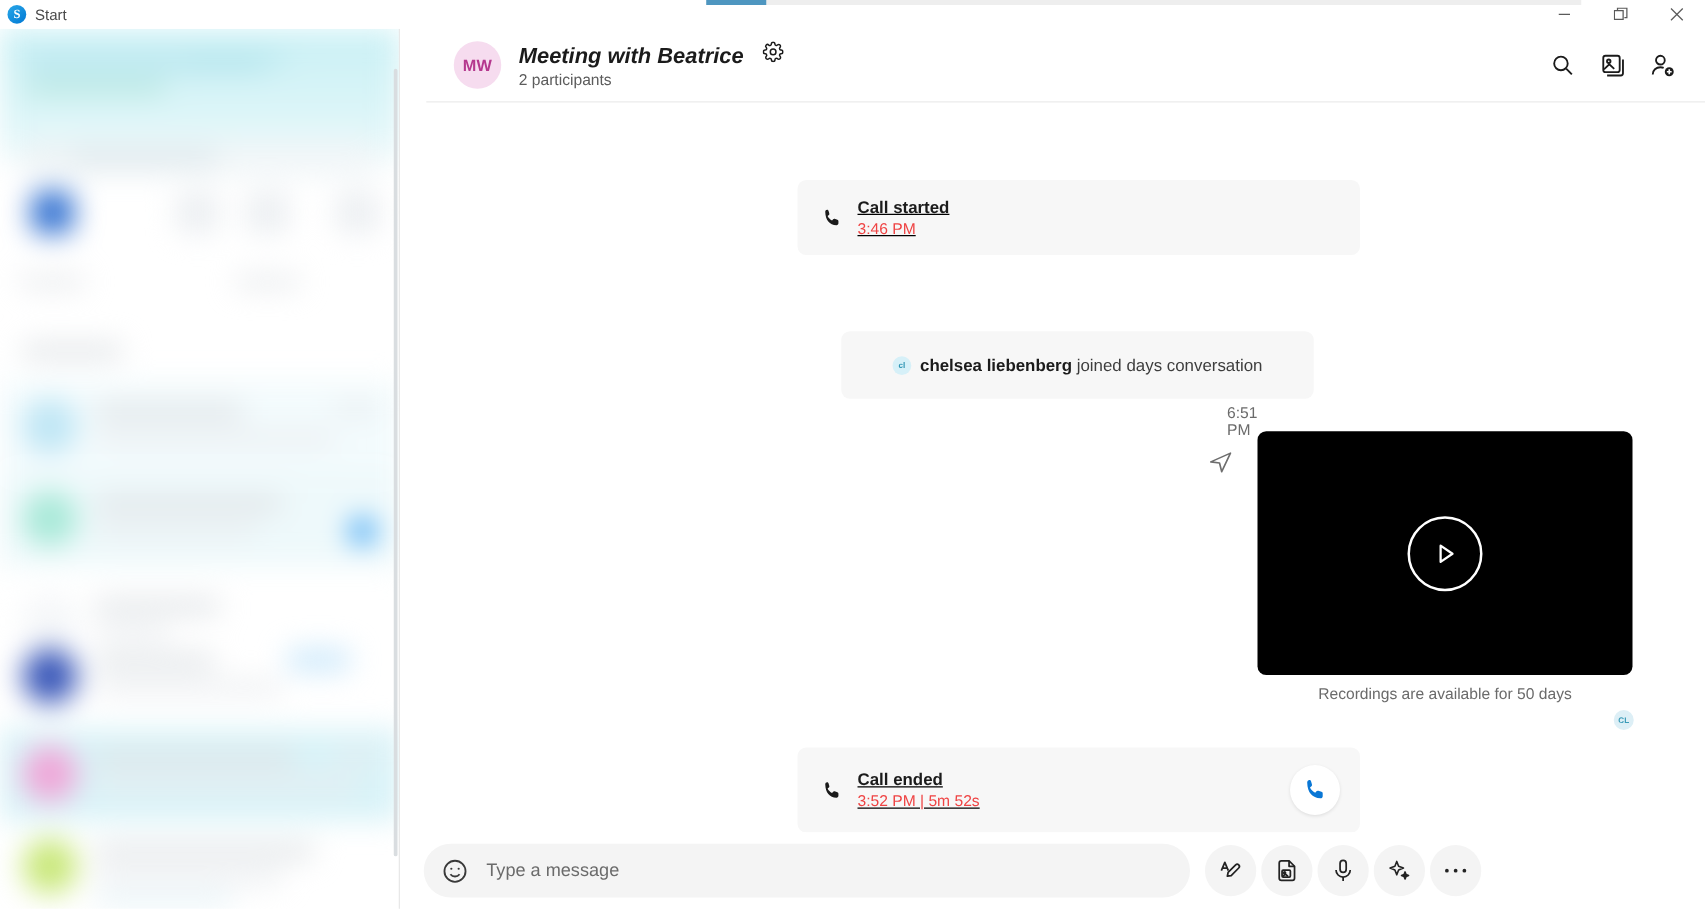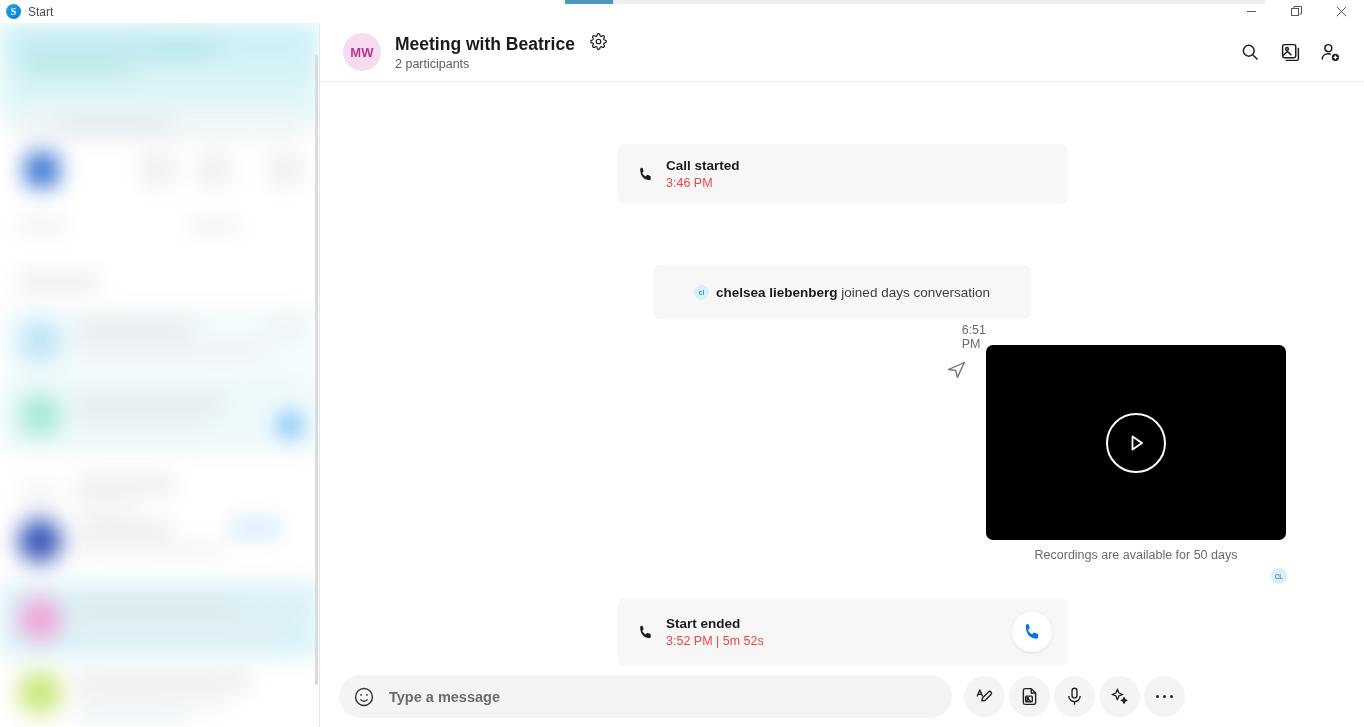--- a/index.html
+++ b/index.html
@@ -124,40 +124,41 @@
     background:#e2f2f7; border-radius:4px; }
 
   .sb-scroll {
     position:absolute; right:1px; top:32px; width:3px; height:630px;
     background:#d9dde0; border-radius:2px;
   }
 
   
   .main {
     position: absolute; left: 321px; top: 23px;
-    width: 1043px; height: 704px; background: #ffffff;
+    width: 1043px; height: 704px; background: #ffffff; padding-left: 20px;
   }
 
   .conv-header {
     position: relative; height: 59px; width: 100%;
     border-bottom: 1px solid #ececec;
     display: flex; align-items: center;
   }
   .avatar-mw {
     width: 38px; height: 38px; border-radius: 50%;
     background: #f6dcef; color: #b5388e;
     font-size: 13px; font-weight: 700;
     display: flex; align-items: center; justify-content: center;
     margin-left: 22px; letter-spacing: .3px;
   }
   .hdr-text { margin-left: 14px; }
   .hdr-title {
     font-size: 17.5px; font-weight: 700; color: #1b1b1b;
     display: flex; align-items: center; gap: 15px;
     line-height: 21px;
+    font-style: italic;
   }
   .hdr-sub { font-size: 12.5px; color: #5c5c5c; margin-top: 2px; }
   .hdr-actions {
     margin-left: auto; display: flex; align-items: center;
     gap: 0; padding-right: 14px;
   }
   .icon-btn {
     width: 40px; height: 40px; border-radius: 50%;
     display: flex; align-items: center; justify-content: center;
     color: #1b1b1b; background: transparent; border: none; cursor: pointer;
@@ -172,21 +173,21 @@
 
   
   .msg-area {
     position: relative; height: 584px; width: 100%;
     padding-top: 14px; overflow: hidden;
   }
 
   .sys-card {
     position: absolute; left: 297px; width: 450px;
     background: #f7f7f7; border-radius: 7px;
-    display: flex; align-items: center; padding: 14px 16px;
+    display: flex; align-items: center; padding: 14px 16px; text-decoration: underline;
   }
   .sys-card .ph-ic { width: 22px; color: #1b1b1b; flex: 0 0 22px;
     display:flex; align-items:center; justify-content:center; }
   .sys-card .sc-txt { margin-left: 10px; }
   .sys-card .sc-title { font-size: 13.5px; font-weight: 600; color: #1b1b1b; }
   .sys-card .sc-sub { font-size: 12.5px; color: #ef4444; margin-top: 3px; }
   .callback-btn {
     margin-left: auto; width: 40px; height: 40px; border-radius: 50%;
     background: #ffffff; display: flex; align-items: center;
     justify-content: center; color: #0a77d5;
@@ -249,21 +250,20 @@
   }
   .emoji-btn {
     width: 26px; height: 26px; border-radius: 50%;
     display: flex; align-items: center; justify-content: center;
     color: #3a3a3a; cursor: pointer; flex: 0 0 26px;
   }
   .msg-input {
     flex: 1; border: none; outline: none; background: transparent;
     font-size: 14.5px; color: #1b1b1b; margin-left: 12px;
     font-family: "Liberation Sans", sans-serif;
-    font-weight: bold;
   }
   .msg-input::placeholder { color: #6b6b6b; }
   .comp-icons { display: flex; align-items: center; gap: 4px; margin-left: 12px; }
   .comp-btn {
     width: 41px; height: 41px; border-radius: 50%;
     display: flex; align-items: center; justify-content: center;
     color: #232323; cursor: pointer; background: transparent; border: none;
   }
   .comp-btn.chip { background: #f4f4f4; }
   .dots { display: flex; gap: 3.5px; }
@@ -461,21 +461,21 @@
       <div class="read-avatar">CL</div>
     </div>
 
     <div class="sys-card" style="top:516px;">
       <div class="ph-ic">
         <svg width="17" height="17" viewBox="0 0 24 24" fill="currentColor">
           <path d="M6.6 2.5c.8 0 1.4.5 1.6 1.2l.9 3c.2.7 0 1.4-.5 1.8l-1.4 1.2c1 2.2 2.8 4 5 5l1.2-1.4c.4-.5 1.1-.7 1.8-.5l3 .9c.7.2 1.2.8 1.2 1.6v2.6c0 1.2-1 2.2-2.2 2.1C9.3 19.2 4.8 14.7 4.5 4.7c0-1.2 1-2.2 2.1-2.2z"></path>
         </svg>
       </div>
       <div class="sc-txt">
-        <div class="sc-title">Start ended</div>
+        <div class="sc-title">Call ended</div>
         <div class="sc-sub">3:52 PM | 5m 52s</div>
       </div>
       <div class="callback-btn">
         <svg width="20" height="20" viewBox="0 0 24 24" fill="currentColor">
           <path d="M6.6 2.5c.8 0 1.4.5 1.6 1.2l.9 3c.2.7 0 1.4-.5 1.8l-1.4 1.2c1 2.2 2.8 4 5 5l1.2-1.4c.4-.5 1.1-.7 1.8-.5l3 .9c.7.2 1.2.8 1.2 1.6v2.6c0 1.2-1 2.2-2.2 2.1C9.3 19.2 4.8 14.7 4.5 4.7c0-1.2 1-2.2 2.1-2.2z"></path>
         </svg>
       </div>
     </div>
   </div>
 

